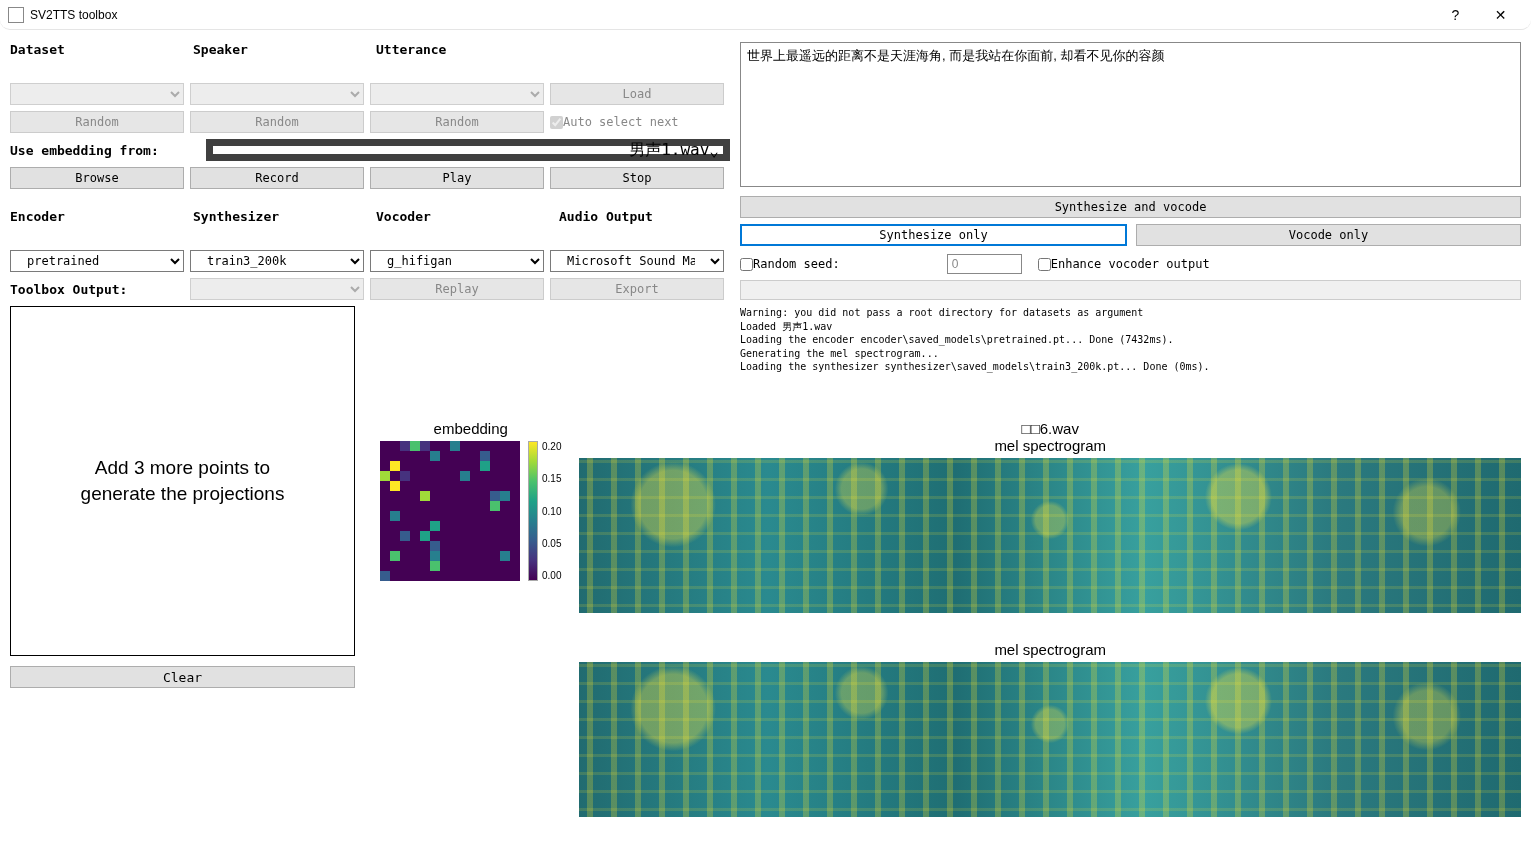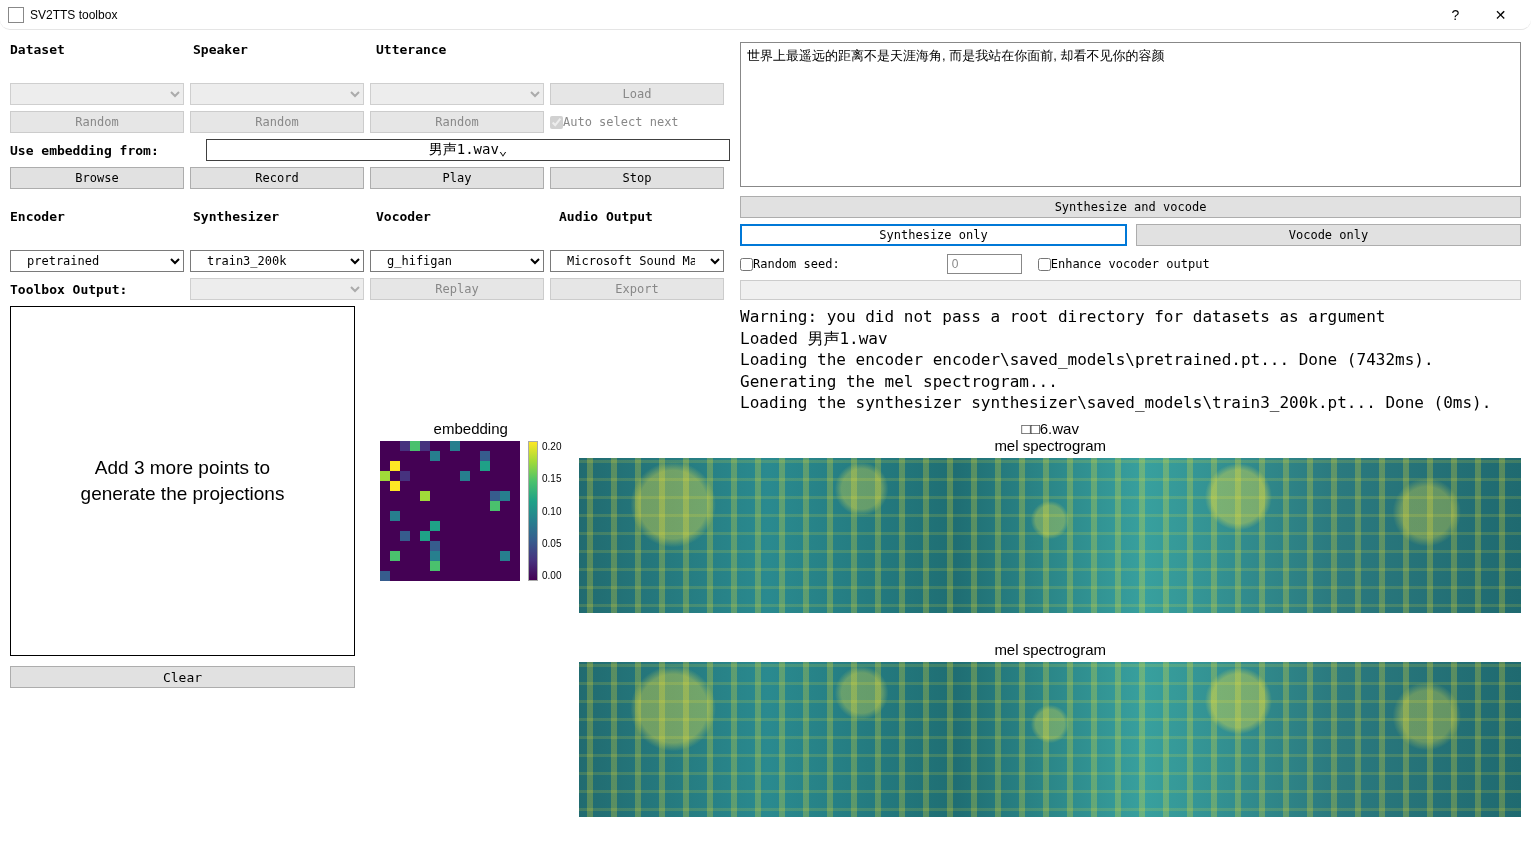--- a/index.html
+++ b/index.html
@@ -23,26 +23,26 @@
 .chk-wrap { display: flex; align-items: center; gap: 0; font-size: 12px; color: #888; font-family: Consolas, monospace; }
 .chk-wrap.enabled { color: #000; }
 .txt-area { width: 100%; height: 145px; border: 1px solid #888; padding: 4px 6px; font-family: "Microsoft YaHei", sans-serif; font-size: 13px; resize: none; }
 .wide-btn { width: 100%; height: 22px; background: #e1e1e1; border: 1px solid #adadad; font-size: 12px; font-family: Consolas, monospace; cursor: pointer; margin-bottom: 6px; }
 .half-row { display: flex; gap: 9px; margin-bottom: 8px; }
 .half-row .btn-half { flex: 1; height: 22px; background: #e1e1e1; border: 1px solid #adadad; font-size: 12px; font-family: Consolas, monospace; cursor: pointer; }
 .half-row .btn-half.focus { border: 2px solid #0078d7; background: #fff; }
 .seed-row { display: flex; align-items: center; gap: 6px; margin-bottom: 6px; font-family: Consolas, monospace; font-size: 12px; }
 .seed-row input[type="text"] { width: 75px; height: 20px; border: 1px solid #888; padding: 0 4px; font-size: 12px; color: #888; }
 .status-box { width: 100%; height: 20px; border: 1px solid #ccc; background: #f0f0f0; margin-bottom: 6px; }
-.log { font-family: Consolas, monospace; font-size: 16px; line-height: 1.35; white-space: pre; margin-bottom: 6px; }
+.log { font-family: Consolas, monospace; font-size: 10px; line-height: 1.35; white-space: pre; margin-bottom: 6px; }
 .row2-labels { display: flex; gap: 12px; margin-top: 20px; margin-bottom: 8px; }
 .row2-labels .lbl { width: 174px; font-family: Consolas, monospace; font-weight: bold; font-size: 13px; }
 .embed-combo-row { display: flex; align-items: center; gap: 22px; margin-bottom: 6px; }
 .embed-combo-row .lbl2 { width: 174px; font-family: Consolas, monospace; font-weight: bold; font-size: 13px; }
-.embed-sel { flex: 1; height: 22px; background: #fff; border: 1px solid #404040; padding: 0 4px; font-family: Consolas, monospace; font-size: 14px; display: flex; align-items: center; justify-content: center; }
+.embed-sel { flex: 1; height: 22px; background: #fff; border: 7px solid #404040; padding: 0 4px; font-family: Consolas, monospace; font-size: 16px; display: flex; align-items: center; justify-content: flex-end; }
 .proj-box { width: 345px; height: 350px; border: 1px solid #000; display: flex; align-items: center; justify-content: center; text-align: center; font-size: 19px; line-height: 1.35; margin-top: 4px; }
 .clear-btn { width: 345px; height: 22px; margin-top: 10px; background: #e1e1e1; border: 1px solid #adadad; font-family: Consolas, monospace; font-size: 13px; cursor: pointer; }
 .viz-area { position: absolute; left: 380px; top: 420px; right: 10px; display: flex; gap: 18px; }
 .embed-plot { text-align: center; }
 .embed-plot .title { font-size: 15px; margin-bottom: 4px; }
 .embed-grid { width: 140px; height: 140px; position: relative; }
 .colorbar { width: 10px; height: 140px; margin-left: 8px; background: linear-gradient(to top, #440154, #46327e, #365c8d, #277f8e, #1fa187, #4ac16d, #a0da39, #fde725); border: 1px solid #aaa; }
 .colorbar-box { display: flex; align-items: flex-start; }
 .cb-ticks { font-size: 10px; margin-left: 4px; display: flex; flex-direction: column; justify-content: space-between; height: 140px; }
 .mel-col { flex: 1; }

